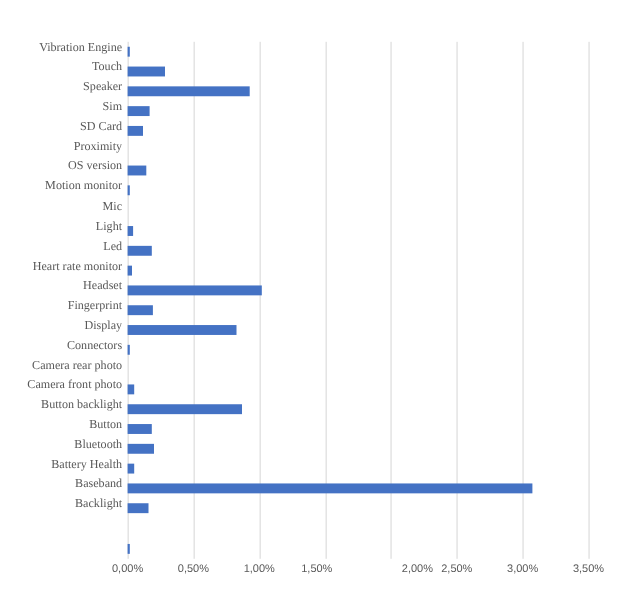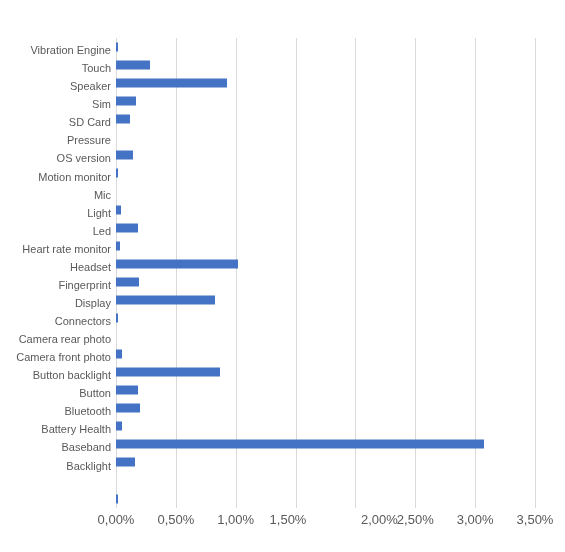--- a/index.html
+++ b/index.html
@@ -63,42 +63,43 @@
   #category-labels {
     position: absolute;
     left: 0;
     top: 38px;
     width: 111px;
     height: 470px;
   }
   .cat-row {
     height: 18.0769px;
     display: flex;
-    align-items: flex-end;
+    align-items: flex-start;
     justify-content: flex-end;
+    font-family: Liberation Serif, serif;
   }
   .cat-label {
     font-size: 11px;
     color: #595959;
     white-space: nowrap;
     line-height: 1;
   }
 
   #x-axis-labels {
     position: absolute;
     left: 116px;
     top: 512px;
     width: 419px;
     height: 20px;
   }
   .x-tick {
     position: absolute;
     top: 0;
     transform: translateX(-50%);
-    font-size: 13px;
+    font-size: 10px;
     color: #595959;
     white-space: nowrap;
   }
 </style>
 </head>
 <body>
 
 <div id="chart-container">
 
   <div id="category-labels">
@@ -111,21 +112,21 @@
       <div class="cat-row">
         <span class="cat-label">Speaker</span>
       </div>
       <div class="cat-row">
         <span class="cat-label">Sim</span>
       </div>
       <div class="cat-row">
         <span class="cat-label">SD Card</span>
       </div>
       <div class="cat-row">
-        <span class="cat-label">Pressure</span>
+        <span class="cat-label">Proximity</span>
       </div>
       <div class="cat-row">
         <span class="cat-label">OS version</span>
       </div>
       <div class="cat-row">
         <span class="cat-label">Motion monitor</span>
       </div>
       <div class="cat-row">
         <span class="cat-label">Mic</span>
       </div>

